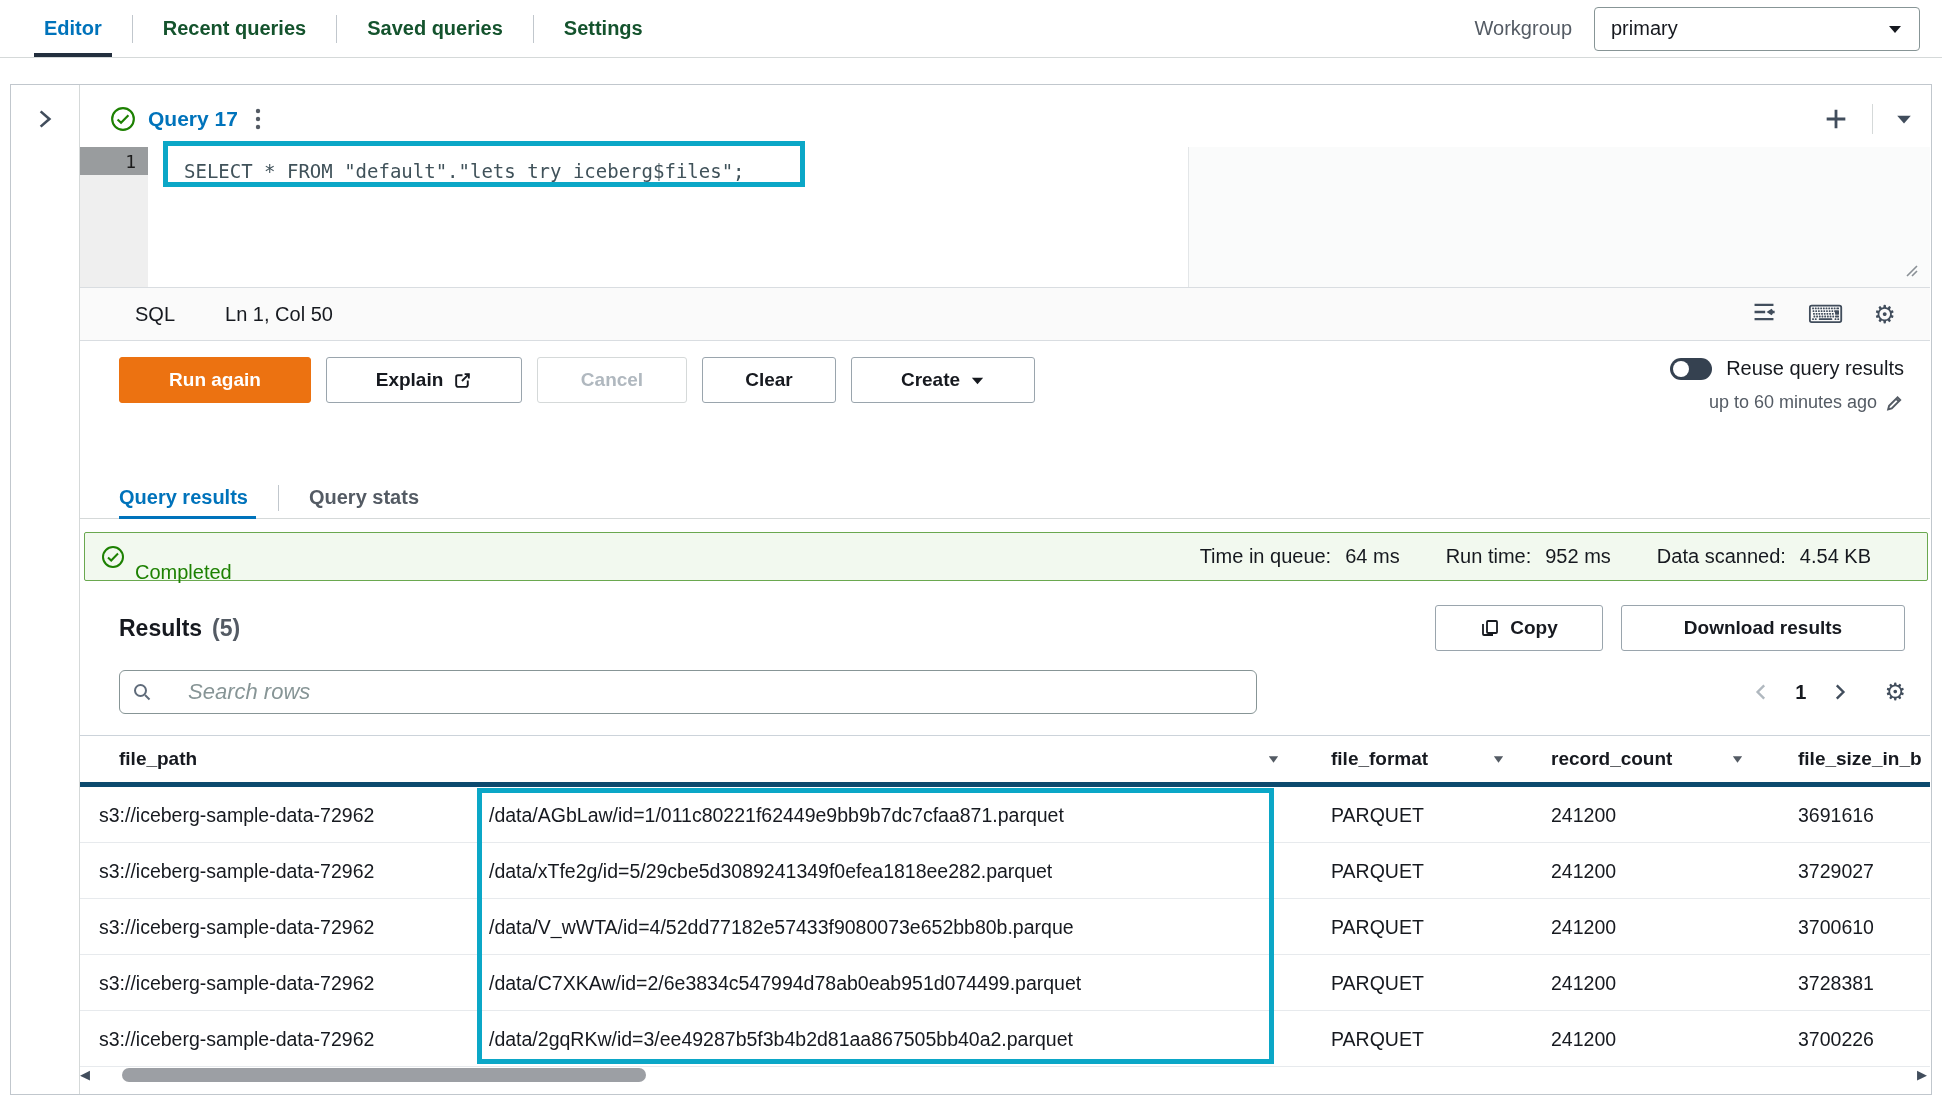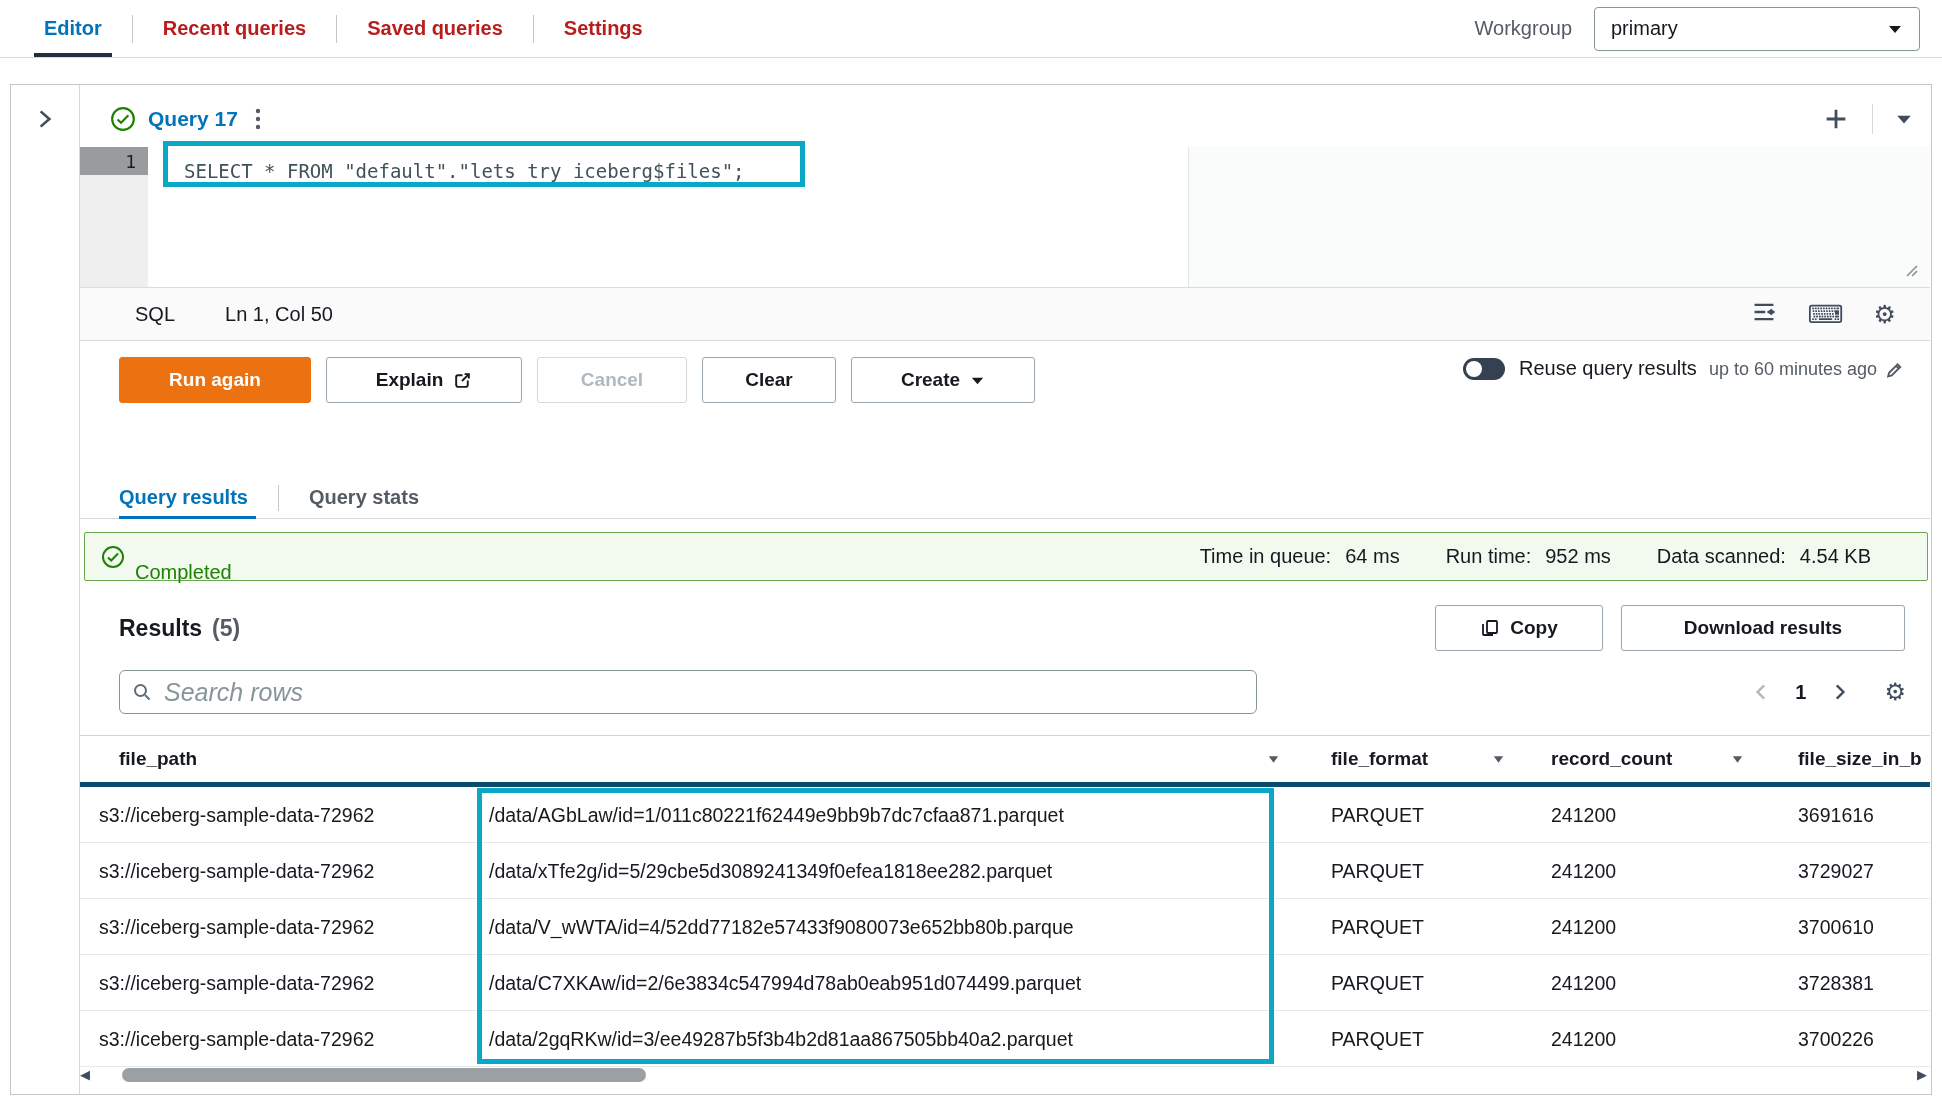--- a/index.html
+++ b/index.html
@@ -2,21 +2,21 @@
 <html><head>
 <meta charset="utf-8">
 <style>
   html,body{margin:0;padding:0;background:#fff;}
   .root{position:relative;width:1942px;height:1097px;background:#fff;overflow:hidden;
         font-family:"Liberation Sans",sans-serif;color:#16191f;}
   
   .topnav{position:absolute;top:0;left:0;right:0;height:57px;border-bottom:1px solid #d5d9d9;
           display:flex;align-items:center;background:#fff;padding-left:14px;justify-content:flex-end;}
   .nav-tab{position:relative;height:100%;display:flex;align-items:center;padding:0 30px;
-           font-size:20px;font-weight:bold;color:#b91c1c;cursor:pointer;}
+           font-size:20px;font-weight:bold;color:#14532d;cursor:pointer;}
   .nav-tab.active{color:#0073bb;}
   .nav-tab.active::after{content:"";position:absolute;left:20px;right:20px;bottom:0;height:4px;background:#232f3e;}
   .nav-sep{width:1px;height:28px;background:#c1c7cd;}
   .nav-right{margin-left:auto;display:flex;align-items:center;gap:22px;padding-right:22px;}
   .wg-label{font-size:20px;color:#545b64;}
   .wg-select{width:292px;height:42px;border:1px solid #879596;border-radius:4px;display:flex;
              align-items:center;justify-content:space-between;padding:0 16px;font-size:20px;cursor:pointer;background:#fff;}
   
   .panel{position:absolute;top:84px;left:10px;width:1920px;height:1009px;border:1px solid #c1c7cd;
          background:#fff;overflow:hidden;}
@@ -48,21 +48,21 @@
   .cursorpos{margin-left:50px;}
   .sb-icons{margin-left:auto;display:flex;align-items:center;gap:30px;color:#414d5c;}
   .sb-icons .uicon{font-size:25px;cursor:pointer;line-height:1;}
   
   .actions{position:absolute;left:69px;top:272px;right:1px;height:96px;display:flex;align-items:flex-start;padding-left:39px;box-sizing:border-box;justify-content:center;}
   .btn{height:46px;display:inline-flex;align-items:center;justify-content:center;gap:10px;
        border-radius:3px;font-size:19px;font-weight:bold;border:1px solid #9aa5ad;background:#fff;
        color:#16191f;cursor:pointer;box-sizing:border-box;margin-right:15px;font-family:inherit;}
   .btn-primary{background:#ec7211;border-color:#ec7211;color:#fff;}
   .btn-disabled{color:#b0b8bf;border-color:#d5d9d9;cursor:default;}
-  .reuse-col{margin-left:auto;display:flex;align-items:flex-end;gap:12px;padding-right:26px;}
+  .reuse-col{margin-left:auto;display:flex;flex-direction:column;align-items:flex-end;gap:12px;padding-right:26px;}
   .reuse-row{display:flex;align-items:center;gap:14px;font-size:20px;}
   .toggle{width:42px;height:22px;border-radius:11px;background:#354150;position:relative;cursor:pointer;}
   .toggle-knob{position:absolute;left:3px;top:3px;width:16px;height:16px;border-radius:50%;background:#fff;}
   .reuse-note{display:flex;align-items:center;gap:8px;font-size:18px;color:#545b64;}
   
   .rtabs{position:absolute;left:69px;top:392px;right:1px;height:42px;display:flex;align-items:center;
          padding-left:39px;border-bottom:1px solid #d5d9d9;box-sizing:border-box;}
   .rtab{position:relative;height:100%;display:flex;align-items:center;padding:0 26px;font-size:20px;
         font-weight:bold;color:#545b64;cursor:pointer;}
   .rtab:first-child{padding-left:0;}
@@ -81,21 +81,21 @@
               padding:0 25px 0 39px;box-sizing:border-box;}
   .res-title{font-size:23px;font-weight:bold;}
   .res-count{font-size:23px;font-weight:bold;color:#545b64;margin-left:10px;}
   .res-btns{margin-left:auto;display:flex;gap:18px;}
   .res-btns .btn{margin-right:0;}
   
   .search-row{position:absolute;left:69px;top:584px;right:1px;height:46px;display:flex;align-items:center;
               padding:0 24px 0 39px;box-sizing:border-box;}
   .search-box{width:1138px;height:44px;border:1px solid #879596;border-radius:6px;background:#fff;
               display:flex;align-items:center;padding:0 12px;box-sizing:border-box;gap:10px;}
-  .search-box input{border:none;outline:none;flex:1;font-size:25px;font-family:inherit;color:#ef4444;background:transparent;}
+  .search-box input{border:none;outline:none;flex:1;font-size:22px;font-family:inherit;color:#ef4444;background:transparent;margin-left:24px;}
   .search-box input::placeholder{font-style:italic;color:#879596;}
   .pager{margin-left:auto;display:flex;align-items:center;gap:22px;}
   .page-num{font-size:20px;font-weight:bold;}
   .pager .uicon{font-size:24px;color:#414d5c;cursor:pointer;line-height:1;}
   
   .table{position:absolute;left:69px;top:650px;right:1px;height:322px;}
   .thead{position:relative;height:46px;border-top:1px solid #ccd3da;border-bottom:5px solid #0c4a6e;background:#fff;text-align:center;}
   .th{position:absolute;top:50%;transform:translateY(-50%);font-size:19px;font-weight:bold;white-space:nowrap;cursor:pointer;}
   .th-caret{position:absolute;top:50%;transform:translateY(-50%);cursor:pointer;display:flex;}
   .trow{position:relative;height:55px;border-bottom:1px solid #e7eaed;background:#fff;}

